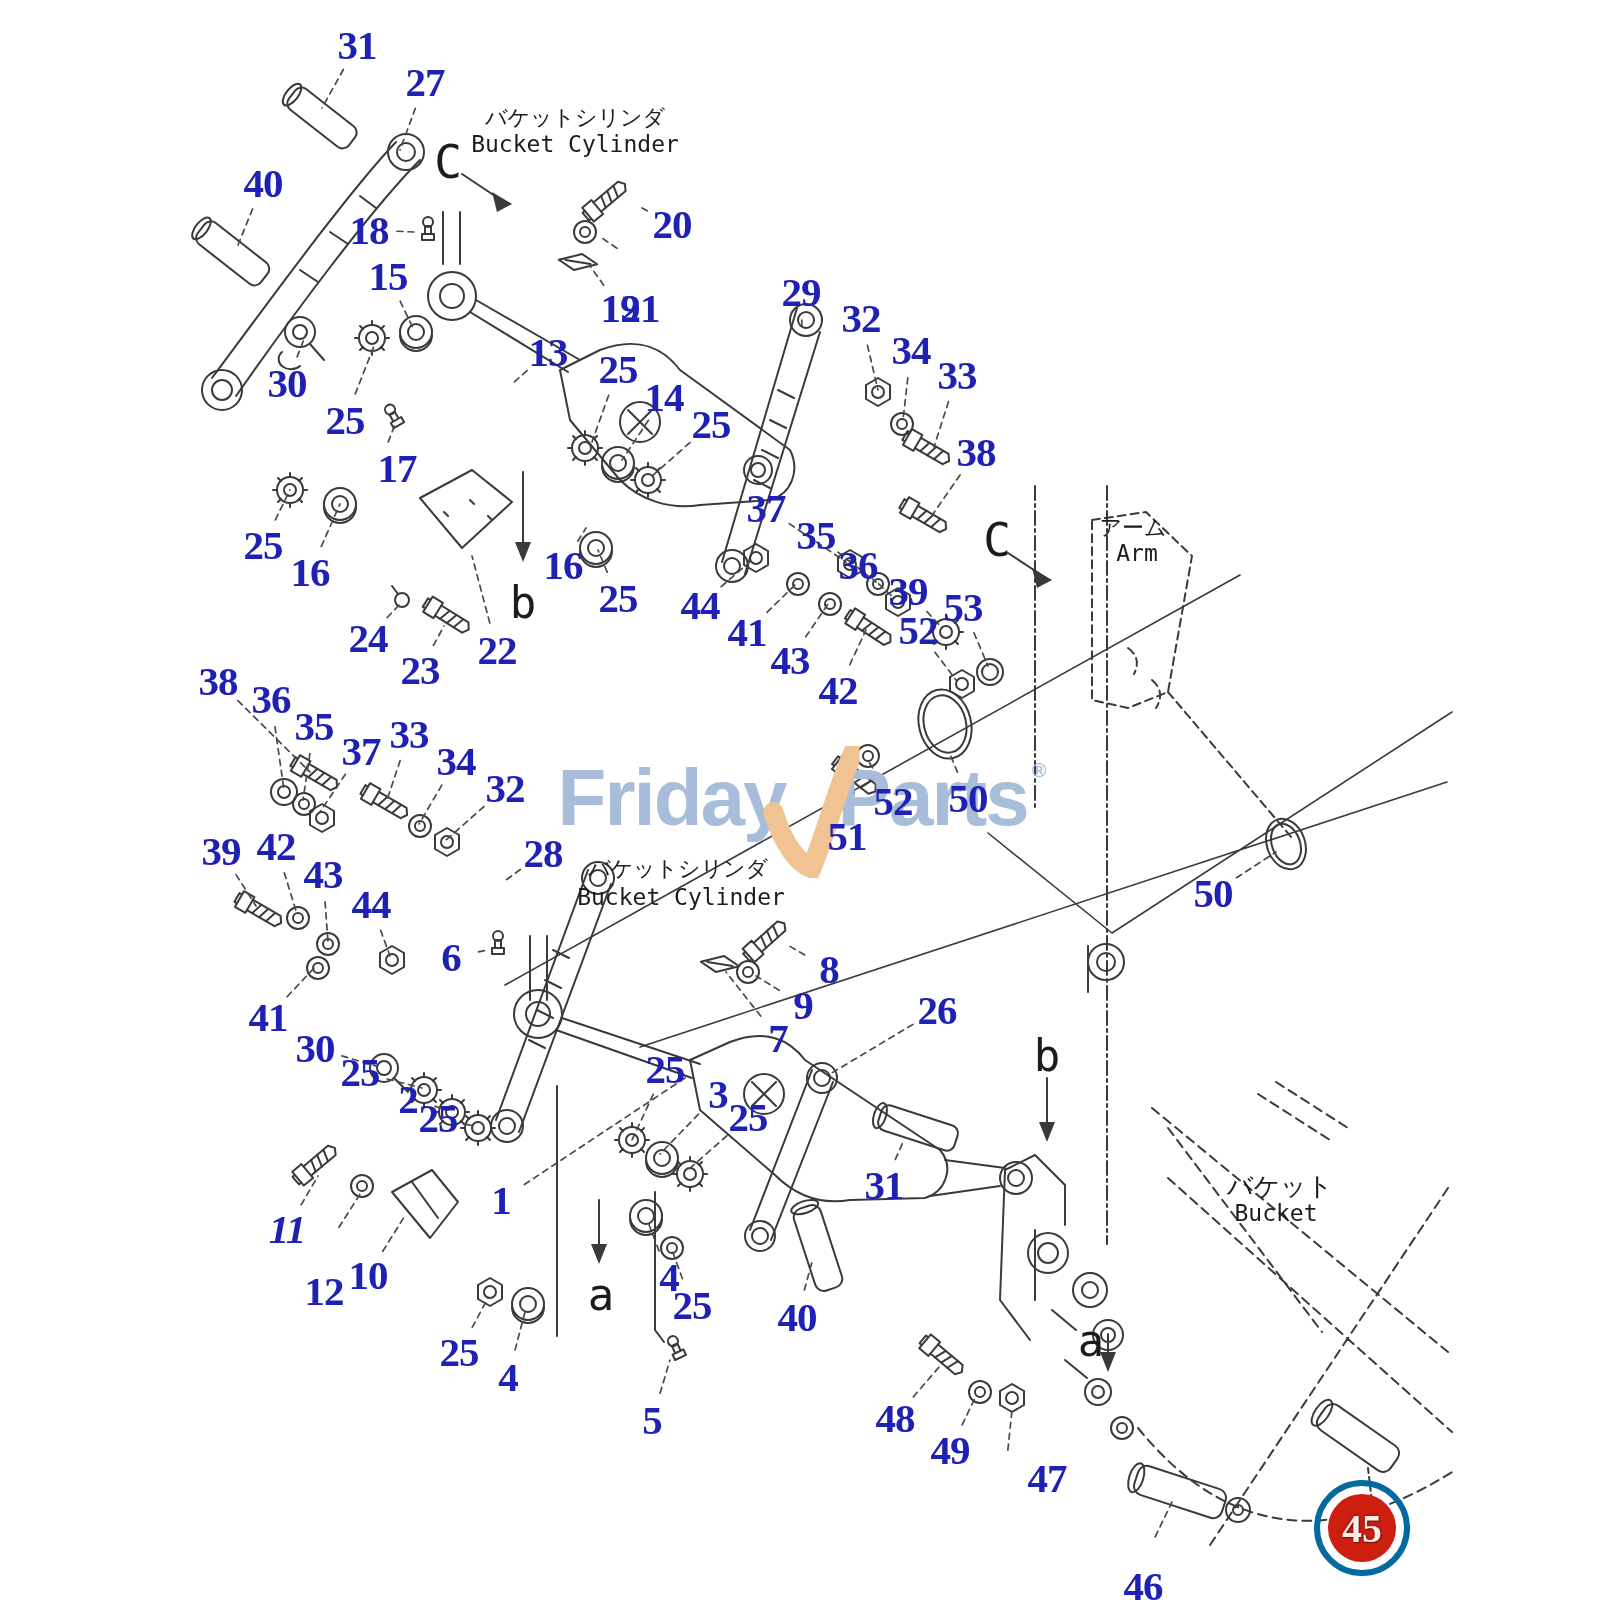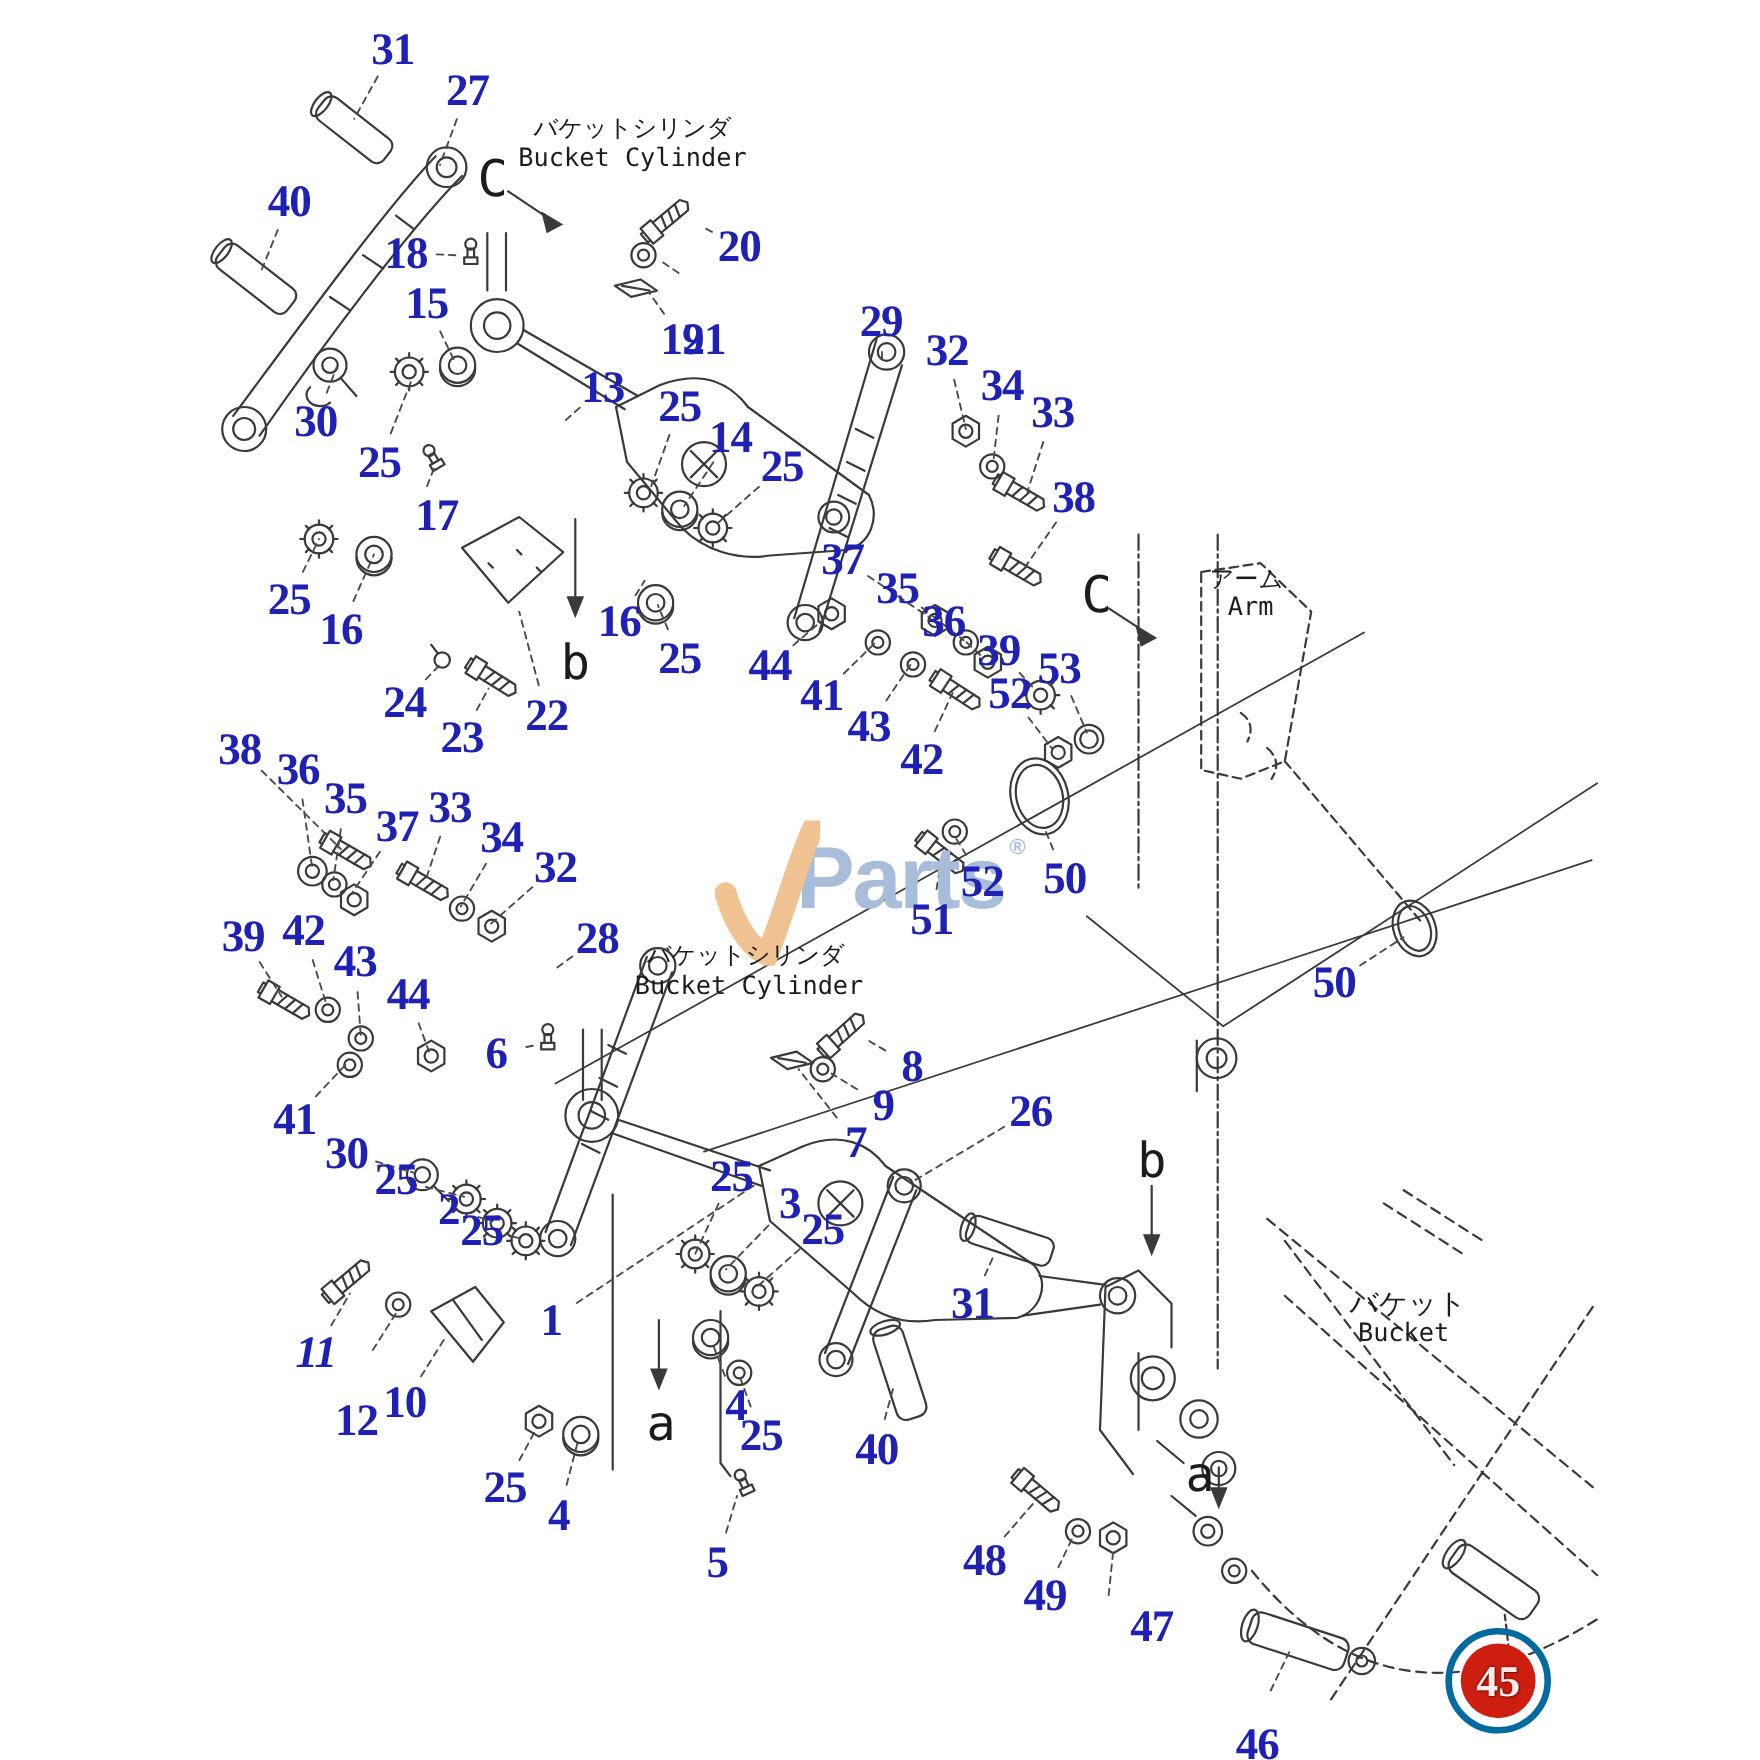--- a/index.html
+++ b/index.html
@@ -376,20 +376,21 @@
           <line x1="660.0457407958577" y1="1393.1808640138076" x2="670" y2="1360"></line>
           <line x1="913.3225488442904" y1="1396.8272768910422" x2="940" y2="1366"></line>
           <line x1="962.1468373256412" y1="1424.7719532467452" x2="976" y2="1396"></line>
           <line x1="1007.8672012732717" y1="1450.1471876310748" x2="1012" y2="1410"></line>
           <line x1="1155.1847224951277" y1="1536.7902293204256" x2="1172" y2="1502"></line>
         </g>
     </g>
   </svg>
 
   <div class="wm">
+    <span class="wm-txt">Friday</span>
     <svg class="wm-swoosh" width="96" height="132" viewBox="0 0 96 132">
       <path d="M10,66 C20,100 36,118 48,122 C62,88 76,36 90,6" stroke="#f2c392" stroke-width="20" fill="none" stroke-linecap="round"></path>
     </svg>
     <span class="wm-txt">Parts</span>
     <span class="wm-reg">®</span>
   </div>
 
   <div class="badge">
     <div class="badge-disc">45</div>
   </div>

